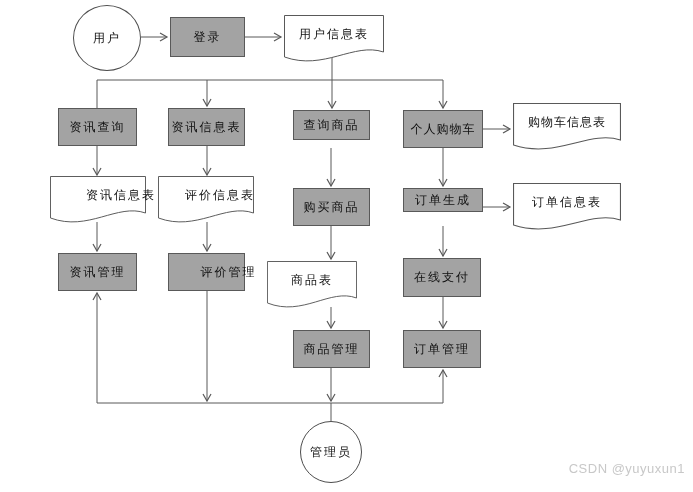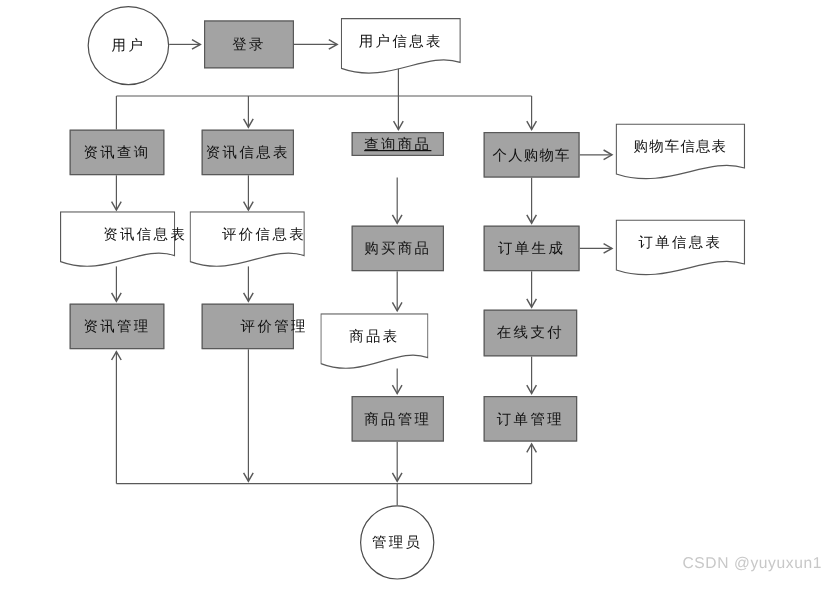--- a/index.html
+++ b/index.html
@@ -75,30 +75,30 @@
 
   <div class="node rect" style="left:170px;top:17px;width:75px;height:40px;">
     <span class="lbl">登录</span>
   </div>
   <div class="node rect" style="left:58px;top:108px;width:79px;height:38px;">
     <span class="lbl">资讯查询</span>
   </div>
   <div class="node rect" style="left:168px;top:108px;width:77px;height:38px;">
     <span class="lbl">资讯信息表</span>
   </div>
-  <div class="node rect" style="left:293px;top:110px;width:77px;height:20px;text-decoration:underline;">
+  <div class="node rect" style="left:293px;top:110px;width:77px;height:30px;">
     <span class="lbl">查询商品</span>
   </div>
   <div class="node rect" style="left:403px;top:110px;width:80px;height:38px;letter-spacing:1px;">
     <span class="lbl">个人购物车</span>
   </div>
   <div class="node rect" style="left:293px;top:188px;width:77px;height:38px;">
     <span class="lbl">购买商品</span>
   </div>
-  <div class="node rect" style="left:403px;top:188px;width:80px;height:38px;">
+  <div class="node rect" style="left:403px;top:188px;width:80px;height:24px;">
     <span class="lbl">订单生成</span>
   </div>
   <div class="node rect" style="left:58px;top:253px;width:79px;height:38px;">
     <span class="lbl">资讯管理</span>
   </div>
   <div class="node rect" style="left:168px;top:253px;width:77px;height:38px;padding-left:44px;">
     <span class="lbl">评价管理</span>
   </div>
   <div class="node rect" style="left:403px;top:258px;width:78px;height:39px;">
     <span class="lbl">在线支付</span>

